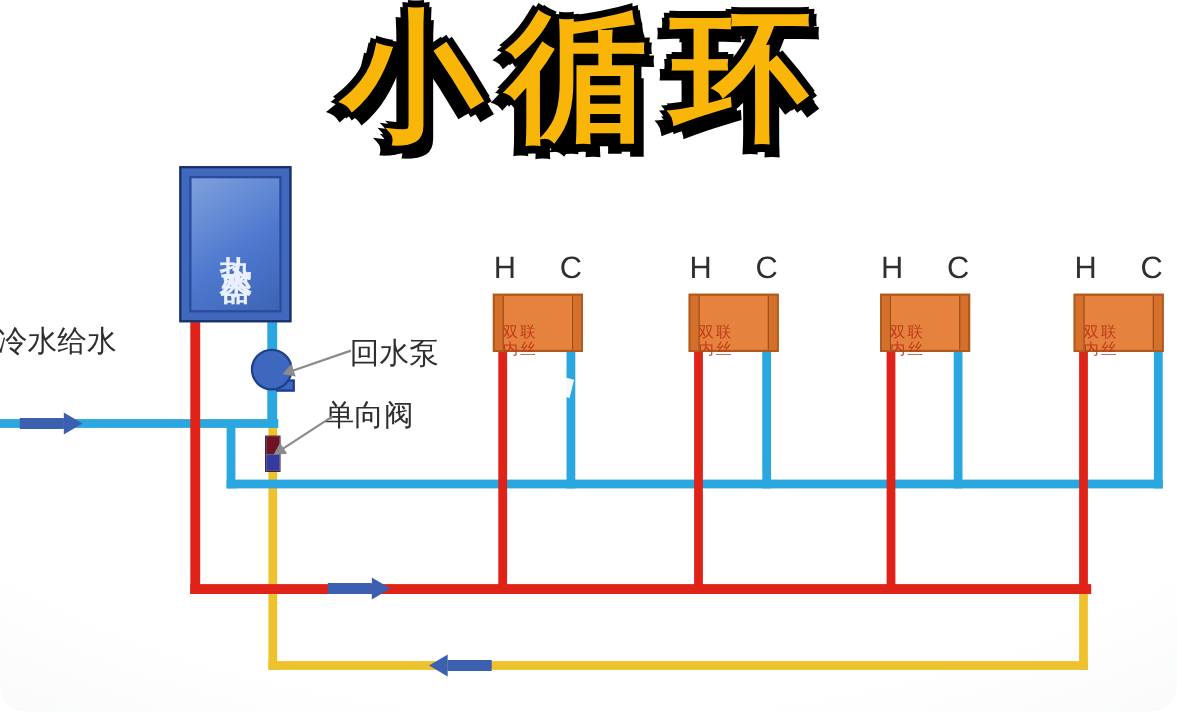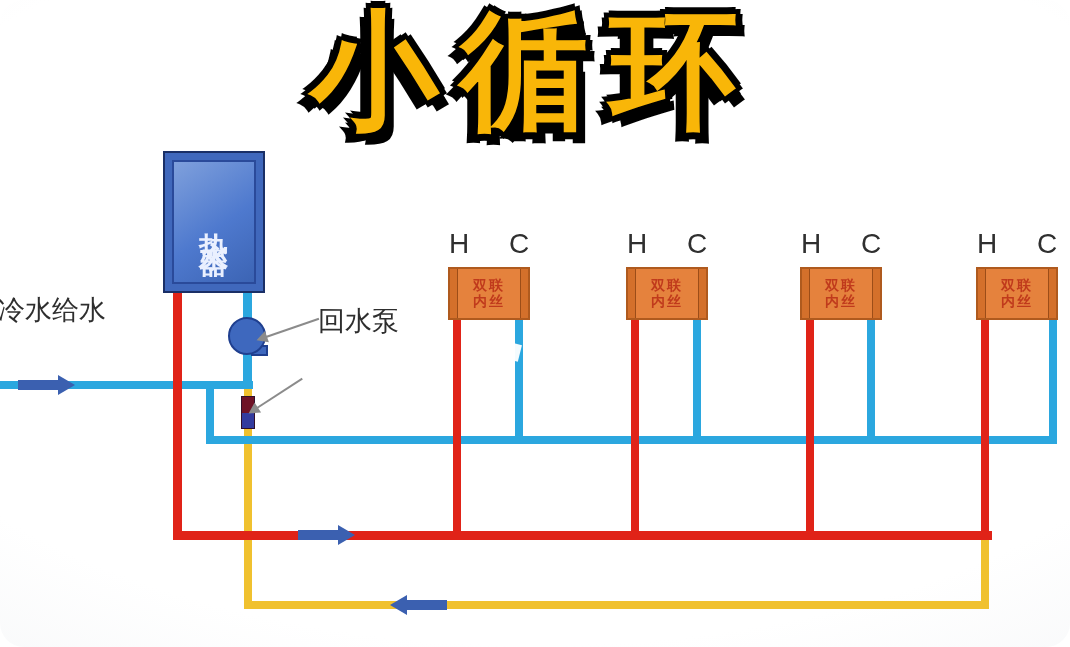--- a/index.html
+++ b/index.html
@@ -73,22 +73,22 @@
   .hc.h{left:-4px;}
   .hc.c{left:56px;}
   .fixbox{
     position:absolute;left:0;top:39px;width:82px;height:53px;
     background:#E5823D;border:2px solid #AF5A1E;box-sizing:border-box;
   }
   .cap{position:absolute;top:0;bottom:0;width:7px;background:#D4702B;}
   .cap.l{left:0;border-right:1px solid #9C4D18;}
   .cap.r{right:0;border-left:1px solid #9C4D18;}
   .fixtext{
-    position:absolute;left:7px;right:7px;top:8px;text-align:center;
-    color:#C03A1C;font-size:14px;font-weight:bold;line-height:16px;letter-spacing:2px;
+    position:absolute;left:7px;right:7px;top:24px;text-align:left;
+    color:#C03A1C;font-size:14px;font-weight:normal;line-height:16px;letter-spacing:2px;
   }
   .artifact{position:absolute;background:#fff;z-index:7;}
 </style>
 </head>
 <body>
 
 <div class="stage">
 
   <div class="title">小循环</div>
 
@@ -139,20 +139,21 @@
   <div class="fhead right" style="left:338px;top:525px;"></div>
 
   <div class="fhead left" style="left:390px;top:595px;"></div>
   <div class="fbody" style="left:407px;top:600px;width:40px;"></div>
 
   <div class="lab" style="left:-2px;top:292px;">冷水给水</div>
 
   <div class="lab" style="left:318px;top:303px;">回水泵</div>
   <div class="pointer" style="left:266px;top:336px;width:56px;transform:rotate(-19deg);"></div>
 
+  <div class="lab" style="left:295px;top:359px;">单向阀</div>
   <div class="pointer" style="left:257px;top:407px;width:54px;transform:rotate(-33deg);"></div>
 
   <div class="fixture" style="left:448px;">
     <div class="hc h">H</div>
     <div class="hc c">C</div>
     <div class="fixbox">
       <div class="cap l"></div>
       <div class="cap r"></div>
       <div class="fixtext">
         <div>双联</div>

